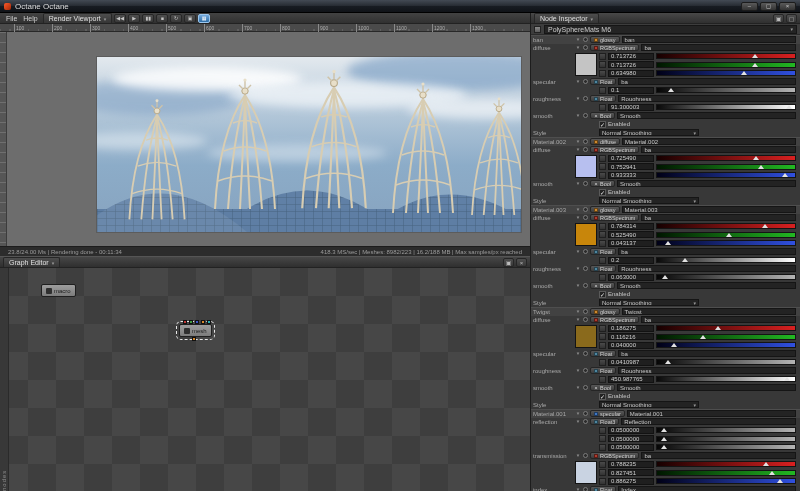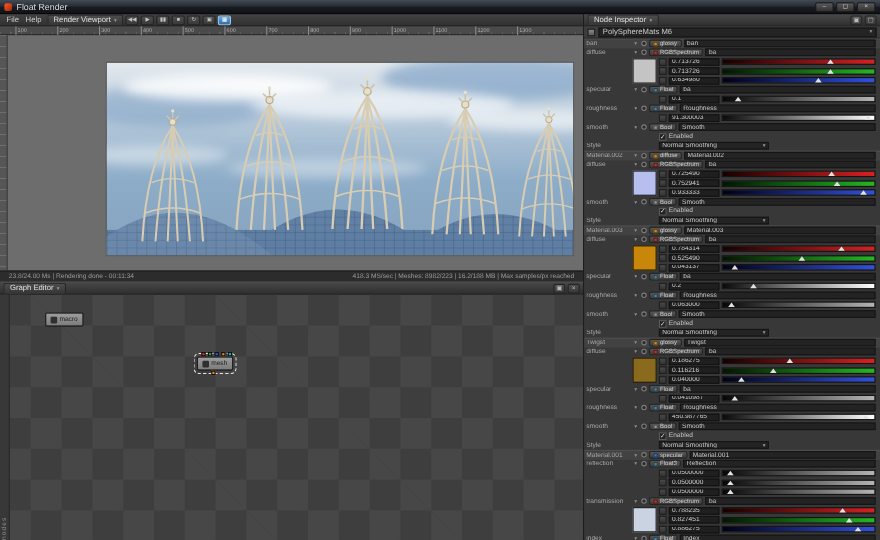--- a/index.html
+++ b/index.html
@@ -104,21 +104,21 @@
   .swatch{width:22px;height:23px;flex:none;border:1px solid #141414;}
   .chk{width:7px;height:7px;flex:none;background:#222;border:1px solid #5a5a5a;color:#e8e8e8;
     font-size:6px;line-height:6px;text-align:center;}
   .btext{font-size:6px;color:#c4c4c4;}
 </style>
 </head>
 <body>
 
 <div class="titlebar">
   <span class="applogo"></span>
-  <span class="apptitle">Float Render</span>
+  <span class="apptitle">Octane Octane</span>
   <span class="tspacer"></span>
   <span id="winbtns" style="display:flex;">
       <span class="wbtn">–</span>
       <span class="wbtn">◻</span>
       <span class="wbtn">×</span>
     </span>
 </div>
 
 <div class="topbar">
   <span id="menu" style="display:flex;">

